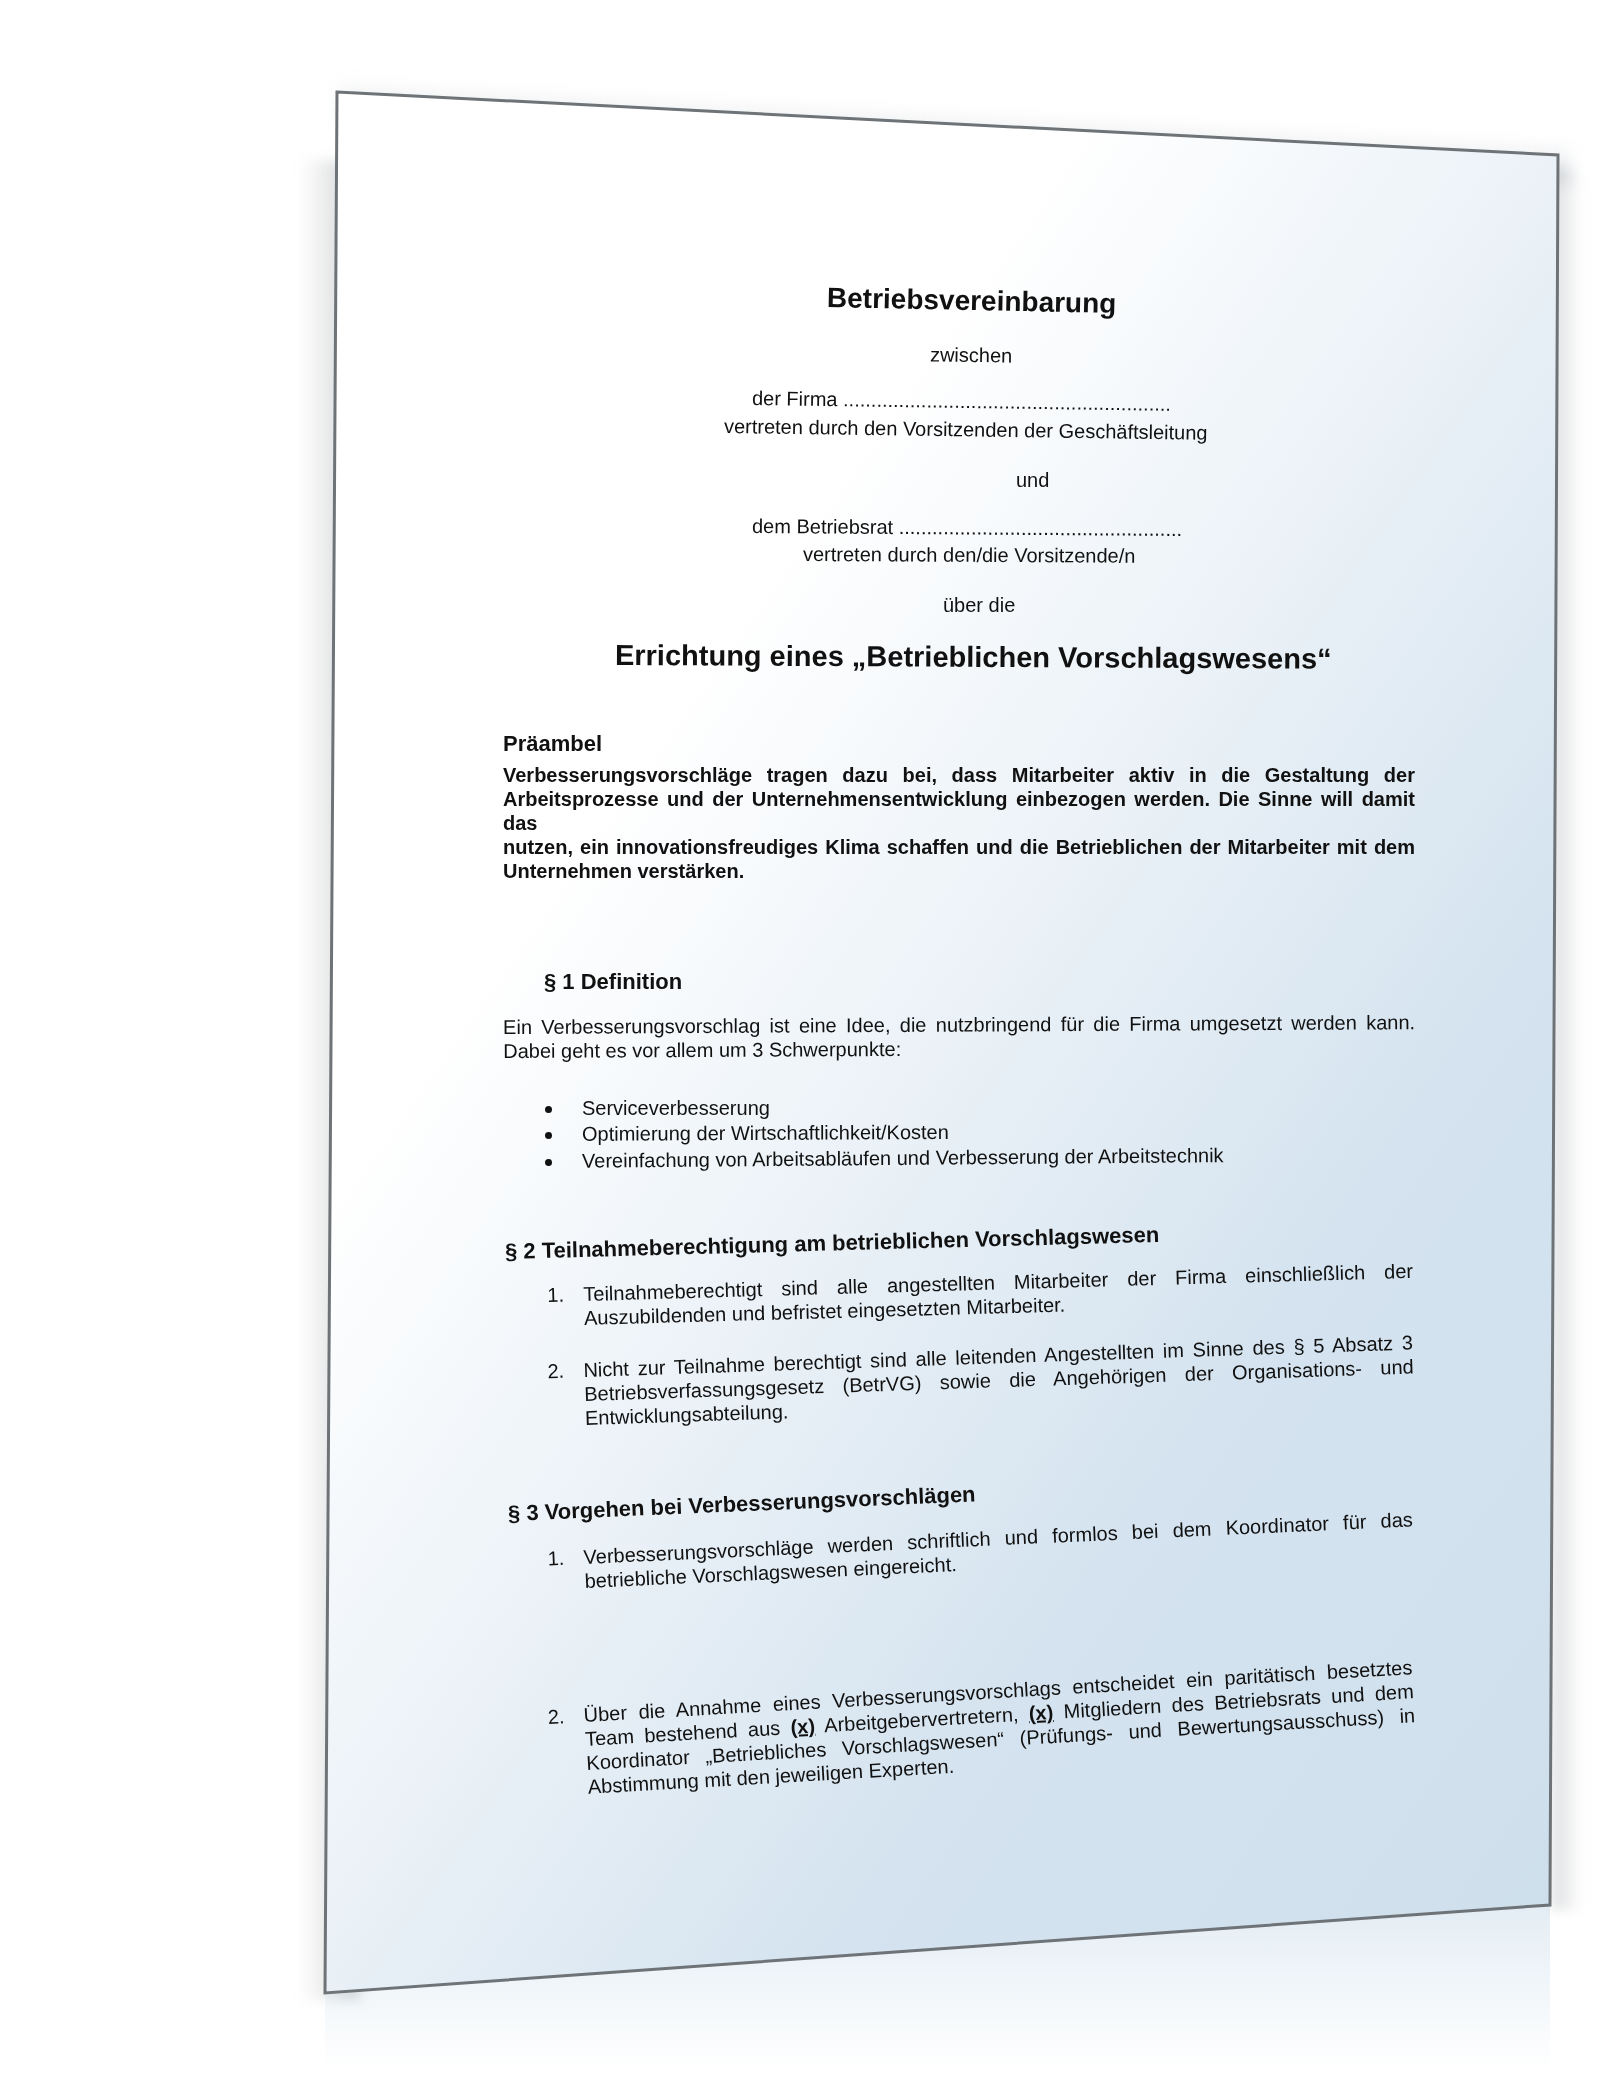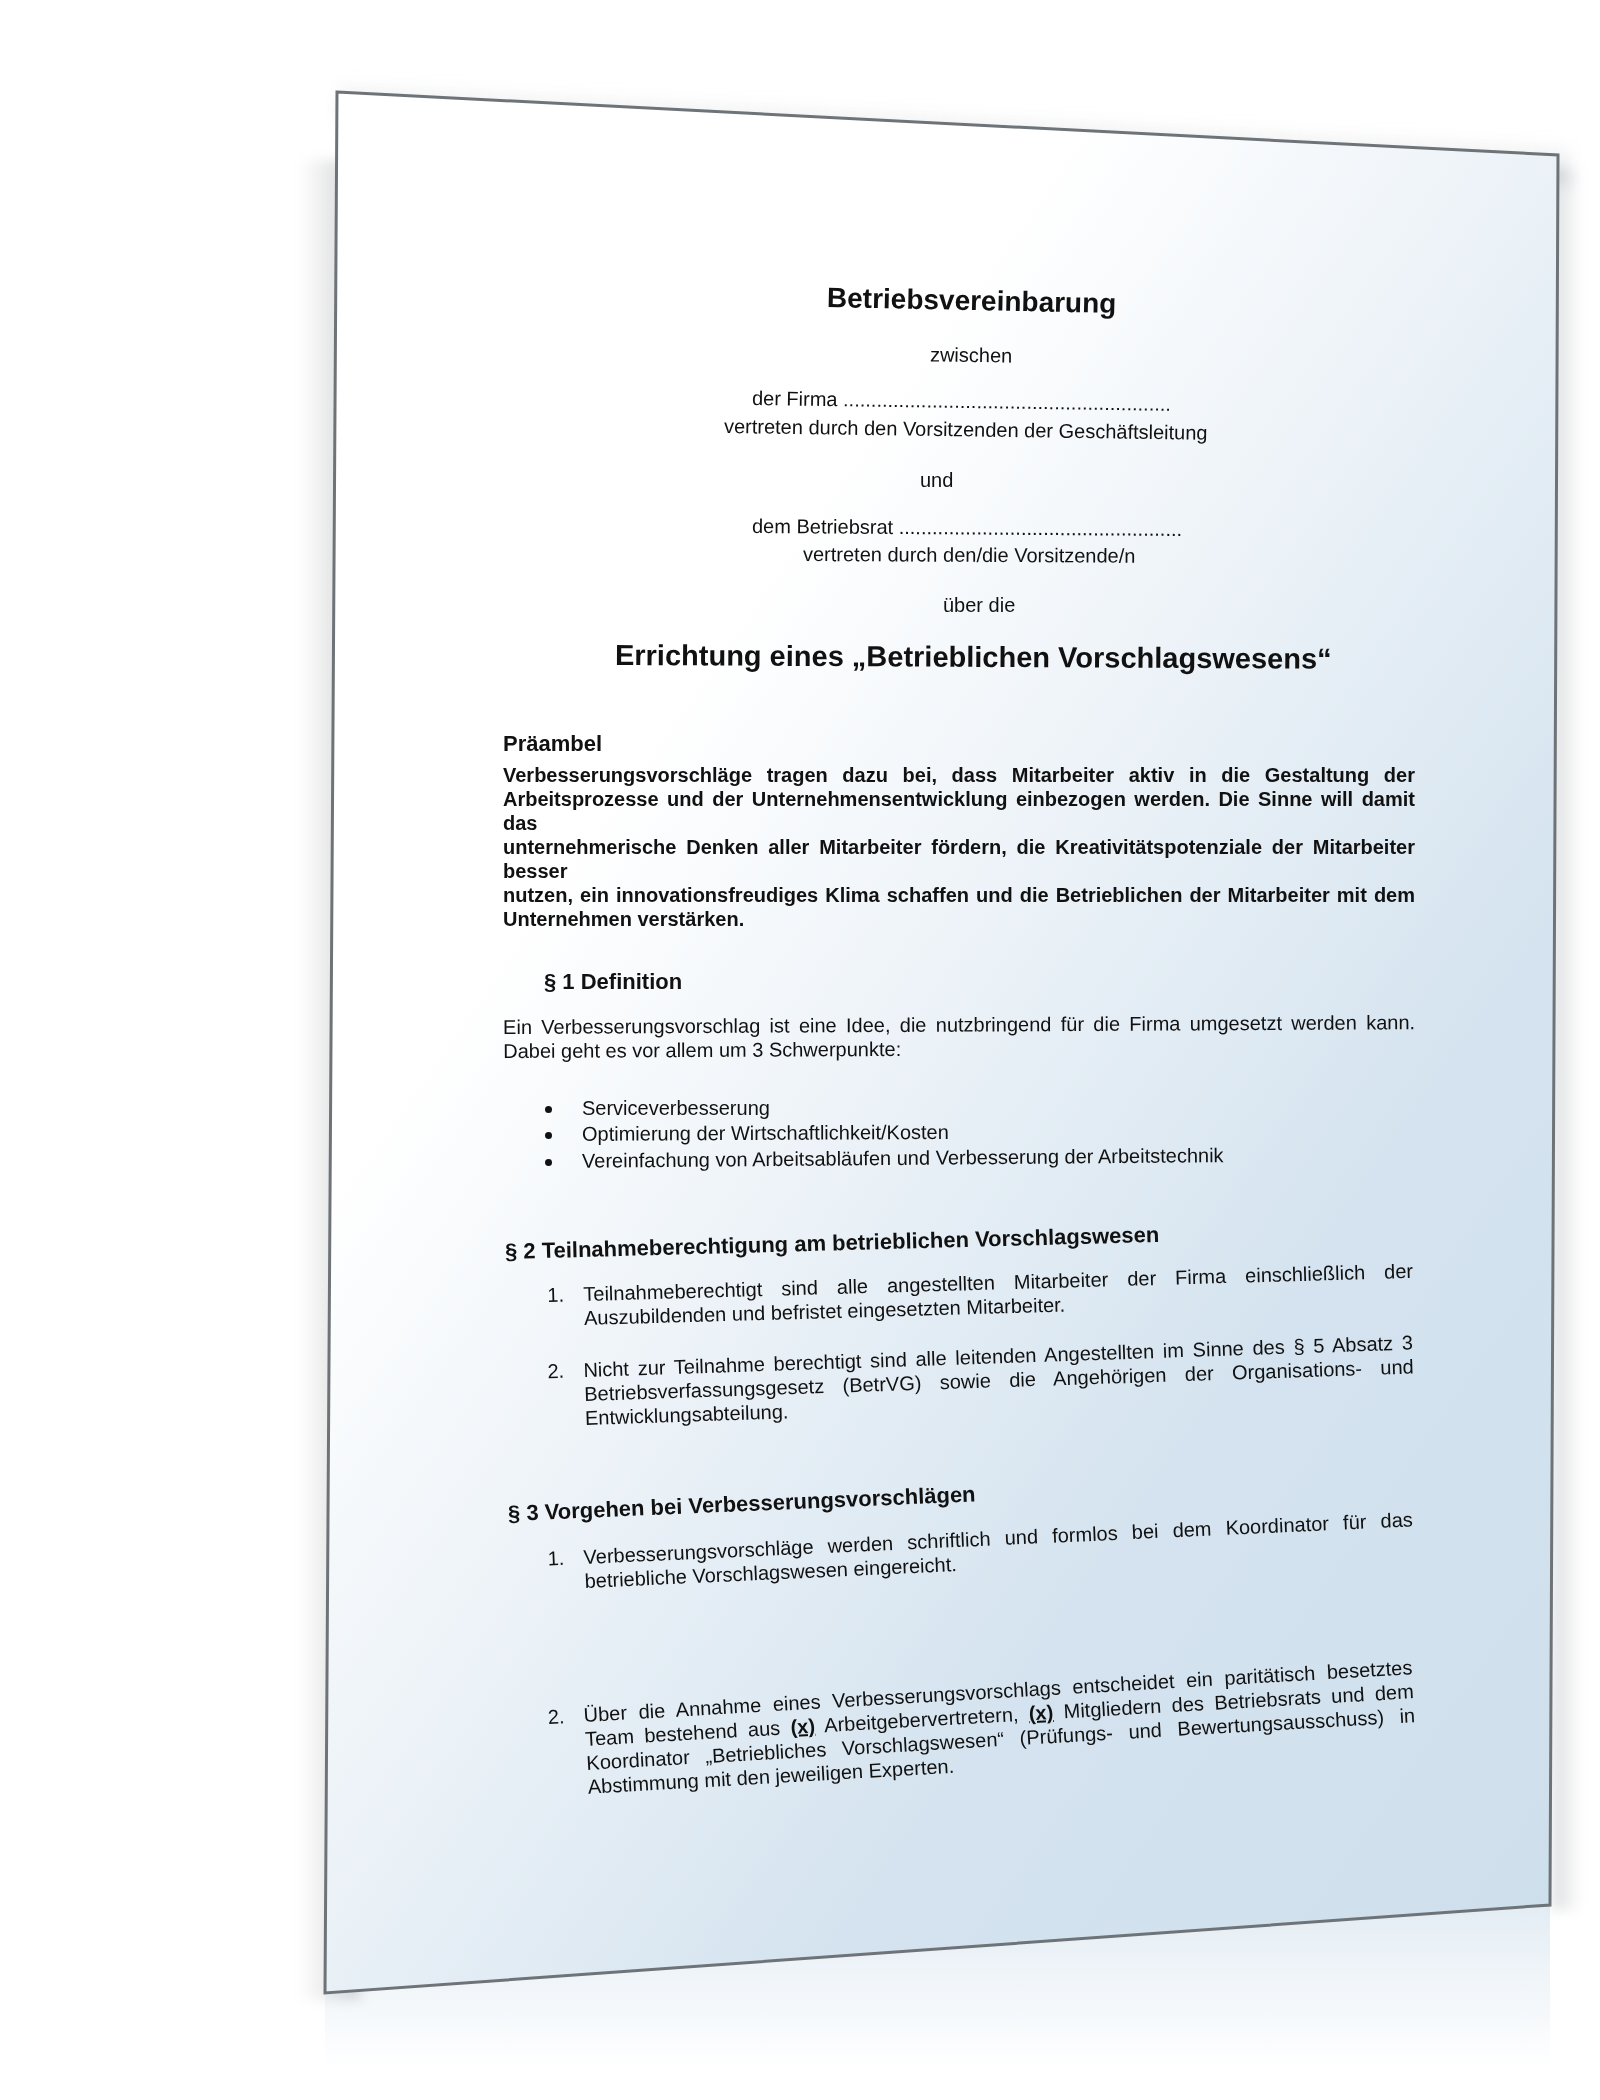--- a/index.html
+++ b/index.html
@@ -74,38 +74,37 @@
   <div class="line doc-title" style="left:827px; top:286px; transform:rotate(1.2deg); transform-origin:left center;">Betriebsvereinbarung</div>
 
   <div class="line" style="left:930px; top:344px; transform:rotate(0.8deg);">zwischen</div>
 
   <div class="line" style="left:752px; top:387px; transform:rotate(0.8deg); transform-origin:left center;">
     <span>der Firma</span>
     <span>...........................................................</span>
   </div>
   <div class="line" style="left:724px; top:415px; transform:rotate(0.8deg); transform-origin:left center;">vertreten durch den Vorsitzenden der Geschäftsleitung</div>
 
-  <div class="line" style="left:920px; top:469px;">und</div>
+  <div class="line" style="left:1016px; top:469px;">und</div>
 
   <div class="line" style="left:752px; top:515px; transform:rotate(0.4deg); transform-origin:left center;">
     <span>dem Betriebsrat</span>
     <span>...................................................</span>
   </div>
   <div class="line" style="left:803px; top:543px; transform:rotate(0.3deg); transform-origin:left center;">vertreten durch den/die Vorsitzende/n</div>
 
   <div class="line" style="left:943px; top:594px;">über die</div>
 
   <div class="line big-heading" style="left:615px; top:644px; transform:rotate(0.3deg); transform-origin:left center;">Errichtung eines „Betrieblichen Vorschlagswesens“</div>
 
   <div class="line sec-heading" style="left:503px; top:732px;">Präambel</div>
 
   <div class="para" style="left:503px; top:763px; width:912px;font-weight:bold;">
     <span class="justify-line">Verbesserungsvorschläge tragen dazu bei, dass Mitarbeiter aktiv in die Gestaltung der</span>
     <span class="justify-line">Arbeitsprozesse und der Unternehmensentwicklung einbezogen werden. Die Sinne will damit das</span>
-    <span class="justify-line">unternehmerische Denken aller Mitarbeiter fördern, die Kreativitätspotenziale der Mitarbeiter besser</span>
     <span class="justify-line">nutzen, ein innovationsfreudiges Klima schaffen und die Betrieblichen der Mitarbeiter mit dem</span>
     <span style="display:block;">Unternehmen verstärken.</span>
   </div>
 
   <div class="line sec-heading" style="left:503px; top:970px;margin-left:41px;">§ 1 Definition</div>
 
   <div class="para" style="left:503px; top:1015px; width:912px; transform:rotate(-0.3deg); transform-origin:left top;">
     <span class="justify-line">Ein Verbesserungsvorschlag ist eine Idee, die nutzbringend für die Firma umgesetzt werden kann.</span>
     <span style="display:block;">Dabei geht es vor allem um 3 Schwerpunkte:</span>
   </div>

